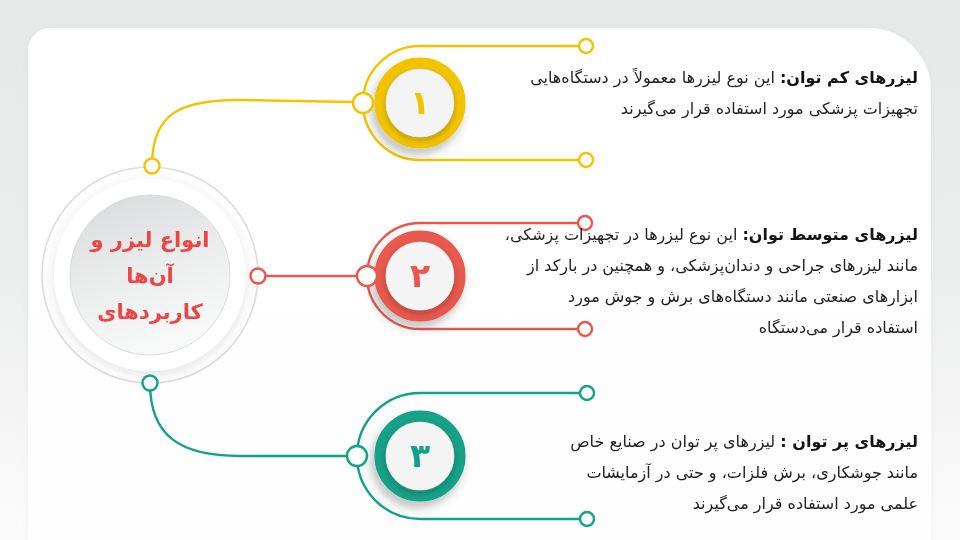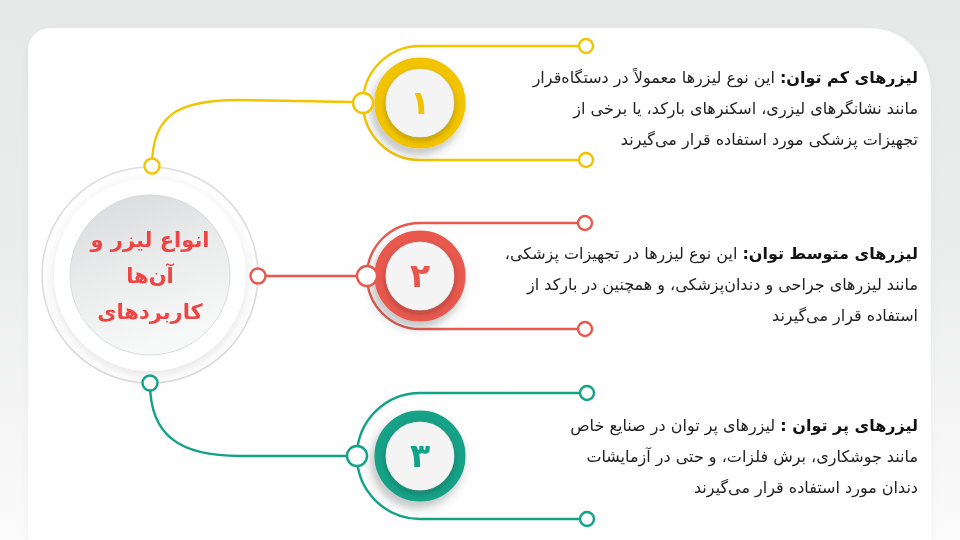--- a/index.html
+++ b/index.html
@@ -31,22 +31,22 @@
   .num3{top:430px;color:#12A287;}
   .item-text{
     position:absolute;right:42px;width:420px;
     direction:rtl;color:#1f1f1f;font-size:16px;
   }
   .item-text .tline{
     line-height:31px;height:31px;white-space:nowrap;text-align:right;
   }
   .item-text b{color:#131313;margin-top:32px;}
   .t1{top:62px;}
-  .t2{top:238px;}
-  .t3{top:410px;}
+  .t2{top:219px;}
+  .t3{top:426px;}
 </style>
 </head>
 <body>
 
 <div class="stage">
 
   <div class="panel"></div>
 
   <svg class="art" width="960" height="540" viewBox="0 0 960 540">
     <defs>
@@ -122,30 +122,30 @@
     <div>انواع لیزر و</div>
     <div>آن‌ها</div>
     <div>کاربردهای</div>
   </div>
 
   <div class="num num1">۱</div>
   <div class="num num2">۲</div>
   <div class="num num3">۳</div>
 
   <div class="item-text t1">
-    <div class="tline"><b>لیزرهای کم توان:</b><span> این نوع لیزرها معمولاً در دستگاه‌قرار</span></div>
-    <div class="tline">مانند نشانگرهای لیزری، اسکنرهای بارکد، یا برخی از</div>
+    <div class="tline"><b>لیزرهای کم توان:</b><span> این نوع لیزرها معمولاً در دستگاه‌هایی</span></div>
     <div class="tline">تجهیزات پزشکی مورد استفاده قرار می‌گیرند</div>
   </div>
 
   <div class="item-text t2">
     <div class="tline"><b>لیزرهای متوسط توان:</b><span> این نوع لیزرها در تجهیزات پزشکی،</span></div>
     <div class="tline">مانند لیزرهای جراحی و دندان‌پزشکی، و همچنین در بارکد از</div>
-    <div class="tline">استفاده قرار می‌گیرند</div>
+    <div class="tline">ابزارهای صنعتی مانند دستگاه‌های برش و جوش مورد</div>
+    <div class="tline">استفاده قرار می‌دستگاه</div>
   </div>
 
   <div class="item-text t3">
     <div class="tline"><b>لیزرهای پر توان :</b><span> لیزرهای پر توان در صنایع خاص</span></div>
     <div class="tline">مانند جوشکاری، برش فلزات، و حتی در آزمایشات</div>
-    <div class="tline">دندان مورد استفاده قرار می‌گیرند</div>
+    <div class="tline">علمی مورد استفاده قرار می‌گیرند</div>
   </div>
 
 </div>
 
 </body></html>

